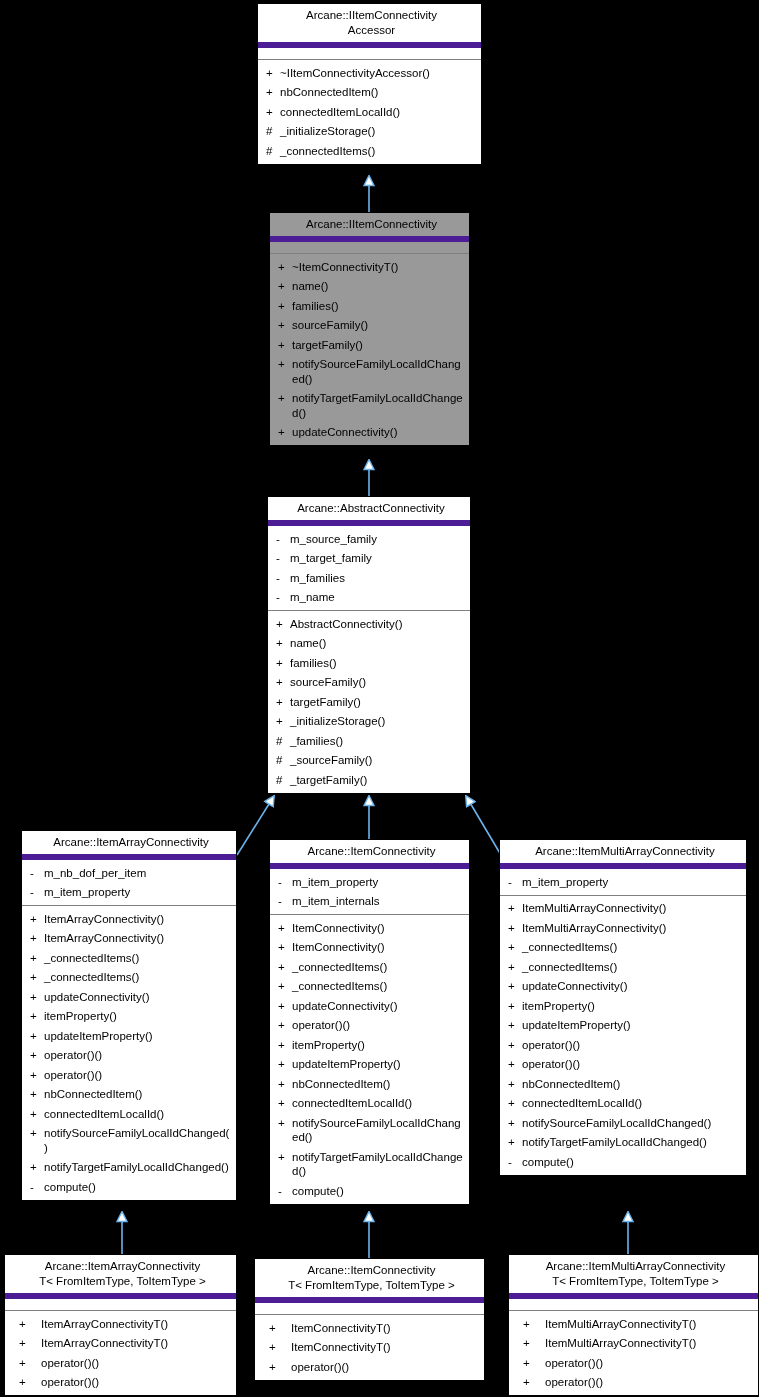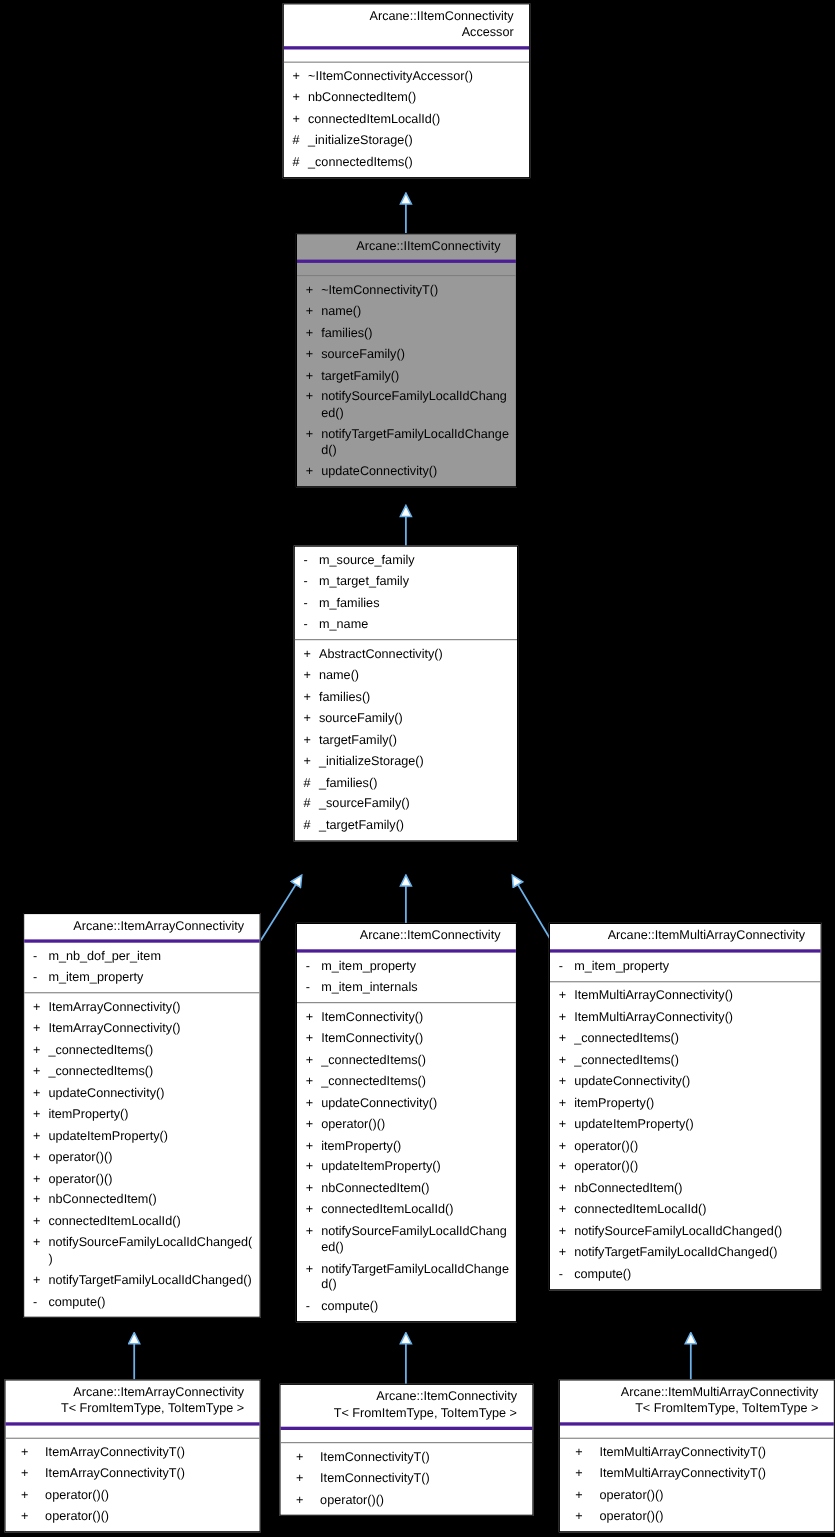--- a/index.html
+++ b/index.html
@@ -15,25 +15,25 @@
     position:absolute;
     background:#ffffff;
     border:1px solid #000000;
     box-sizing:border-box;
     color:#000000;
     z-index:2;
   }
   .uml-class.highlight{ background:#999999; }
 
   .cls-title{
-    text-align:right;
+    text-align:center;
     font-size:11.5px;
     line-height:15px;
-    padding:4px 14px 4px 6px;
-    border-bottom:3px solid #4c1d95;
+    padding:4px 2px 4px 6px;
+    border-bottom:6px solid #4c1d95;
     white-space:pre-line;
   }
   .cls-section{
     border-bottom:1px solid #7f7f7f;
     padding:3px 0 3px 0;
   }
   .cls-section.last{ border-bottom:none; }
   .cls-section.empty{ height:11px; padding:0; }
 
   .member{
@@ -156,20 +156,21 @@
         <span class="nm">notifyTargetFamilyLocalIdChanged()</span>
       </div>
       <div class="member">
         <span class="vis">+</span>
         <span class="nm">updateConnectivity()</span>
       </div>
     </div>
   </div>
 
   <div class="uml-class" id="n_abstract">
+    <div class="cls-title">Arcane::AbstractConnectivity</div>
     <div class="cls-section">
       <div class="member">
         <span class="vis">-</span>
         <span class="nm">m_source_family</span>
       </div>
       <div class="member">
         <span class="vis">-</span>
         <span class="nm">m_target_family</span>
       </div>
       <div class="member">

